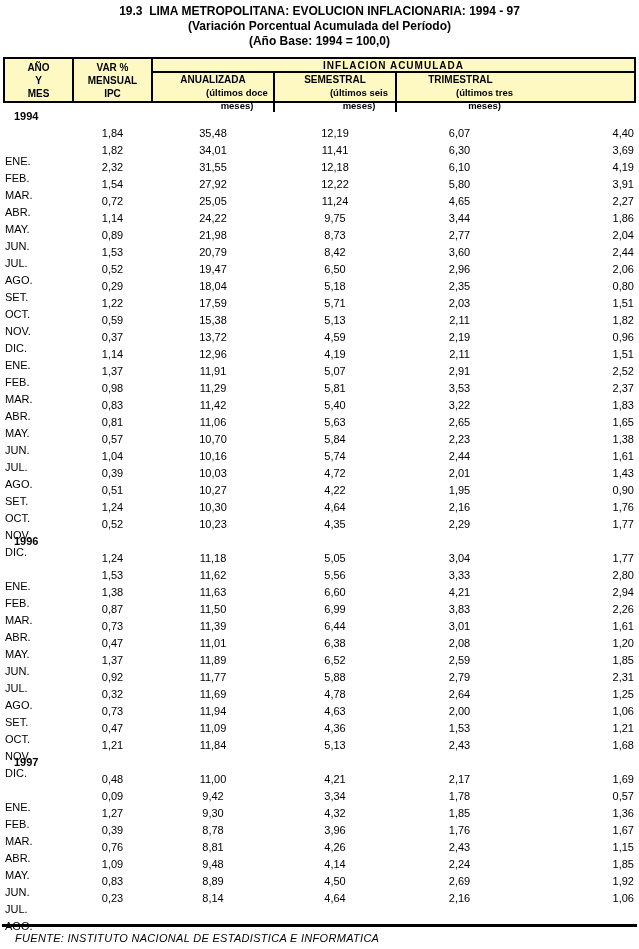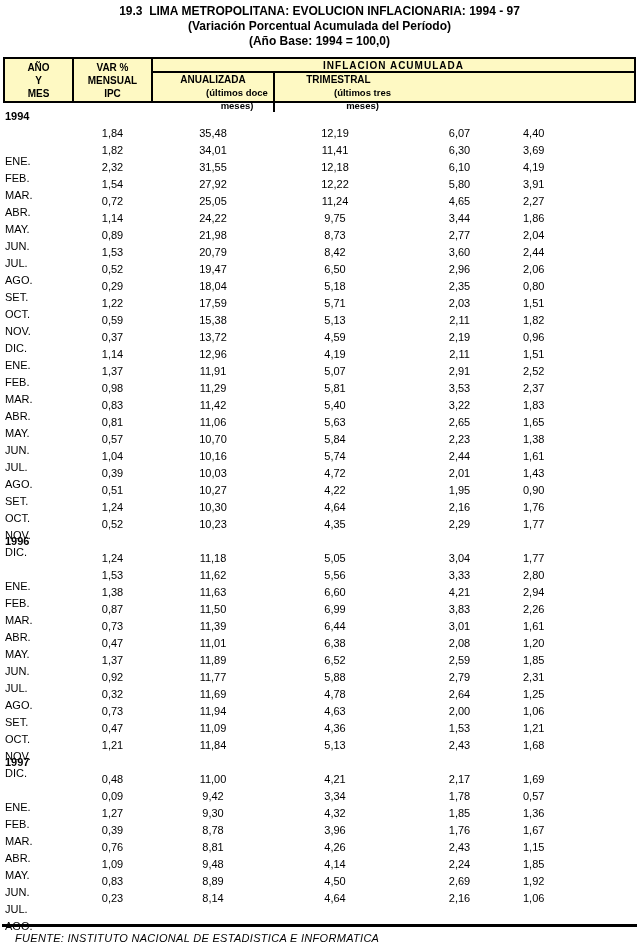--- a/index.html
+++ b/index.html
@@ -94,30 +94,30 @@
     width: 639px;
   }
   .trow {
     position: relative;
     height: 17px;
     font-size: 11px;
     line-height: 17px;
   }
   .yearrow {
     font-weight: bold;
-    padding-left: 5px;
+    padding-left: 14px;
     box-sizing: border-box;
   }
   .tcell { position: absolute; top: 0; display: block; }
   .c-month { left: 5px;   width: 62px;  text-align: left; margin-top: 28px; }
   .c-var   { left: 73px;  width: 79px;  text-align: center; }
   .c-anu   { left: 152px; width: 122px; text-align: center; }
   .c-sem   { left: 274px; width: 122px; text-align: center; }
   .c-tri   { left: 396px; width: 127px; text-align: center; }
-  .c-bim   { left: 523px; width: 111px; text-align: left; }
+  .c-bim   { left: 523px; width: 111px; text-align: right; }
   
   .bottom-rule {
     position: absolute;
     left: 2px;
     top: 924px;
     width: 635px;
     height: 3px;
     background: #000000;
   }
   .footer-note {
@@ -152,20 +152,24 @@
       <div>MENSUAL</div>
       <div>IPC</div>
     </div>
     <div class="hgroup">
       <div class="hgroup-title">INFLACION ACUMULADA</div>
       <div class="hsubrow">
         <div class="hsubcell hsub-anu">
           <div>ANUALIZADA</div>
           <div class="subnote">(últimos doce meses)</div>
         </div>
+        <div class="hsubcell hsub-sem">
+          <div>SEMESTRAL</div>
+          <div class="subnote">(últimos seis meses)</div>
+        </div>
         <div class="hsubcell hsub-tri">
           <div>TRIMESTRAL</div>
           <div class="subnote">(últimos tres meses)</div>
         </div>
       </div>
     </div>
   </div>
 
   <div class="tbody" id="tbody">
       <div class="trow yearrow">1994</div>

